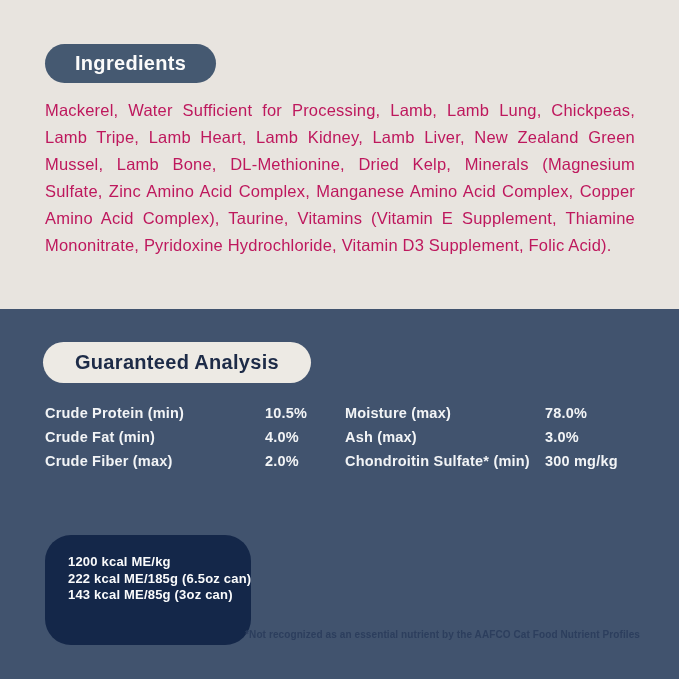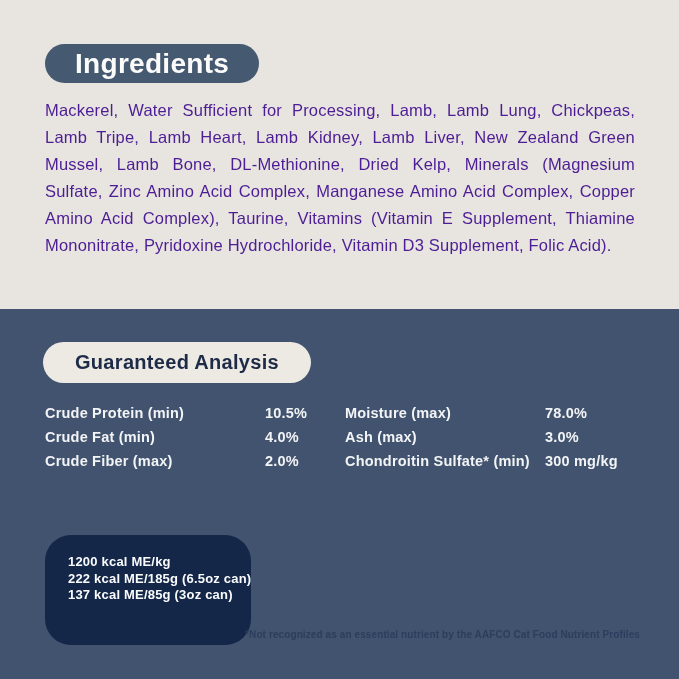--- a/index.html
+++ b/index.html
@@ -27,31 +27,31 @@
     position: absolute;
     top: 44px;
     left: 45px;
     height: 39px;
     padding: 0 30px;
     display: inline-flex;
     align-items: center;
     background: #455971;
     border-radius: 20px;
     color: #fbfbfa;
-    font-size: 28px;
+    font-size: 20px;
     font-weight: bold;
     letter-spacing: 0.3px;
   }
 
   .ingredients-text {
     position: absolute;
     top: 97px;
     left: 45px;
     width: 590px;
-    color: #4c1d95;
+    color: #be185d;
     font-size: 16.5px;
     line-height: 27px;
     text-align: justify;
     letter-spacing: 0.2px;
   }
 
   
   .section-bottom {
     position: absolute;
     top: 309px; left: 0;
@@ -178,19 +178,19 @@
         <div class="ga-row">
           <span class="ga-label">Chondroitin Sulfate* (min)</span>
           <span class="ga-value">300 mg/kg</span>
         </div>
       </div>
     </div>
 
     <div class="calorie-box">
       <div class="calorie-line">1200 kcal ME/kg</div>
       <div class="calorie-line">222 kcal ME/185g (6.5oz can)</div>
-      <div class="calorie-line">137 kcal ME/85g (3oz can)</div>
+      <div class="calorie-line">143 kcal ME/85g (3oz can)</div>
     </div>
 
     <div class="footnote">*Not recognized as an essential nutrient by the AAFCO Cat Food Nutrient Profiles</div>
 
   </div>
 </div>
 
 </body></html>

